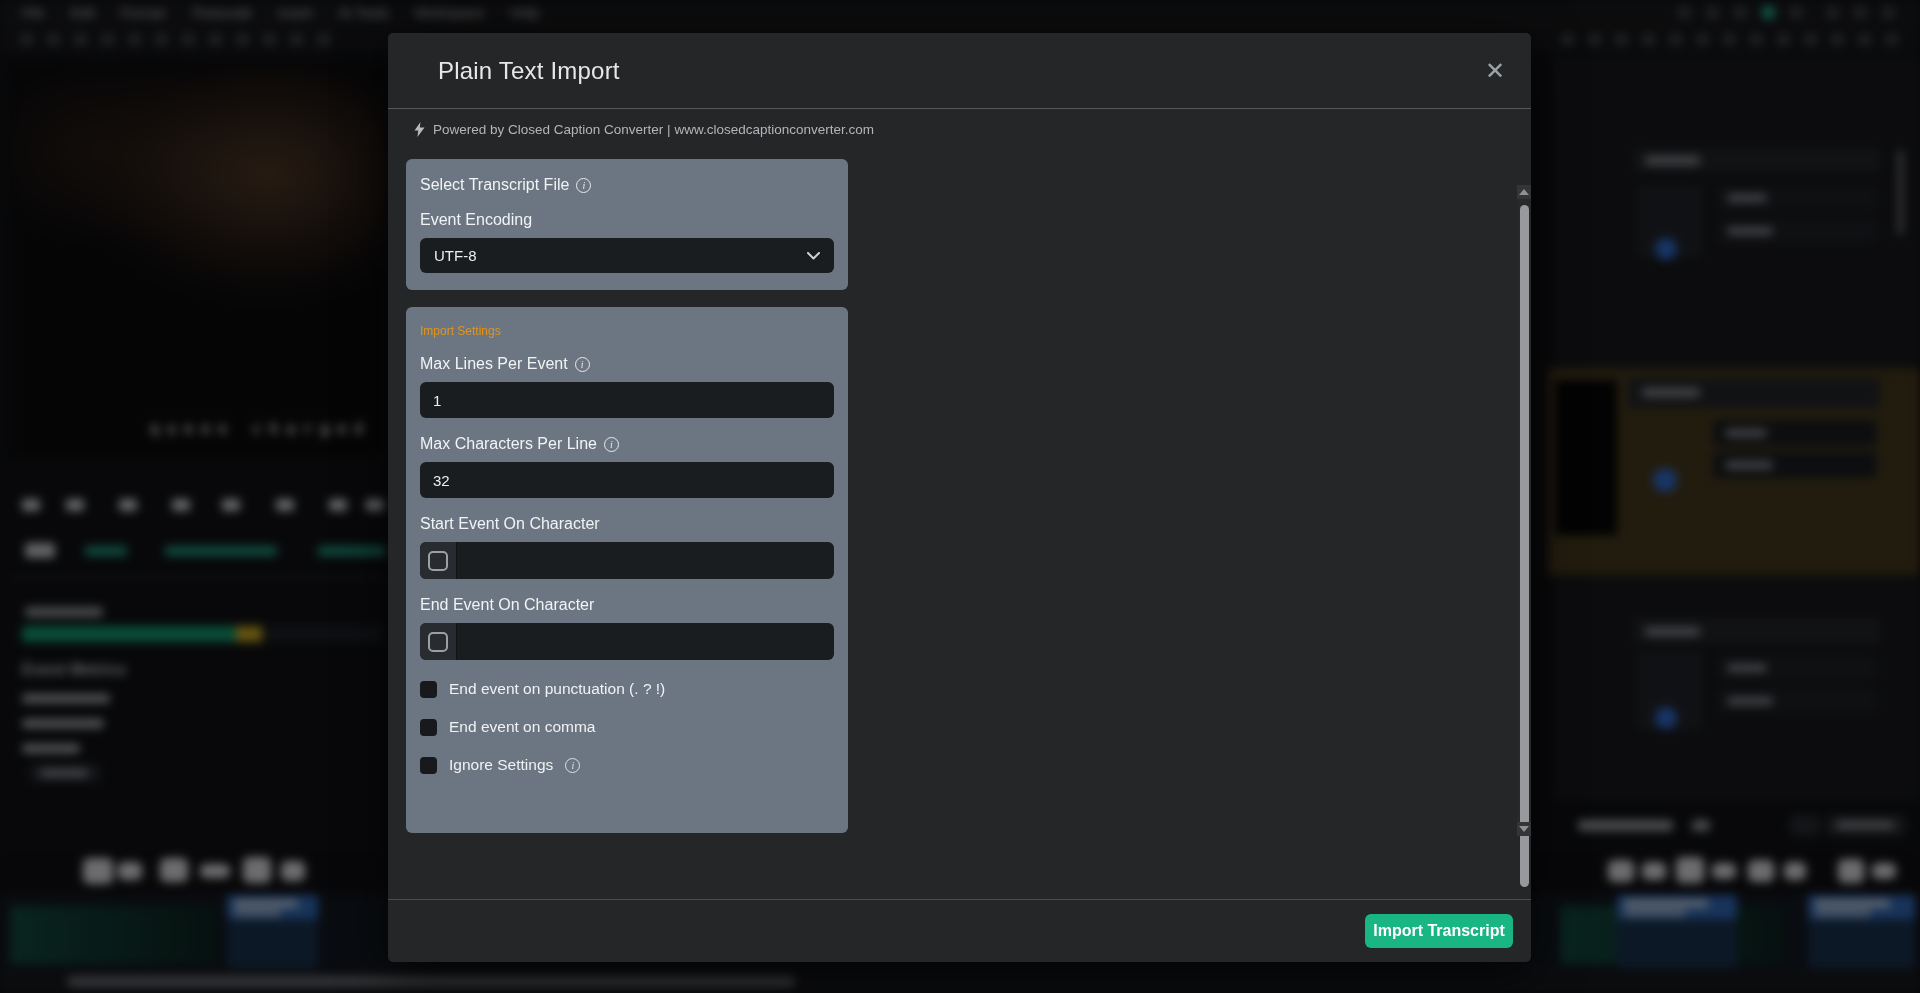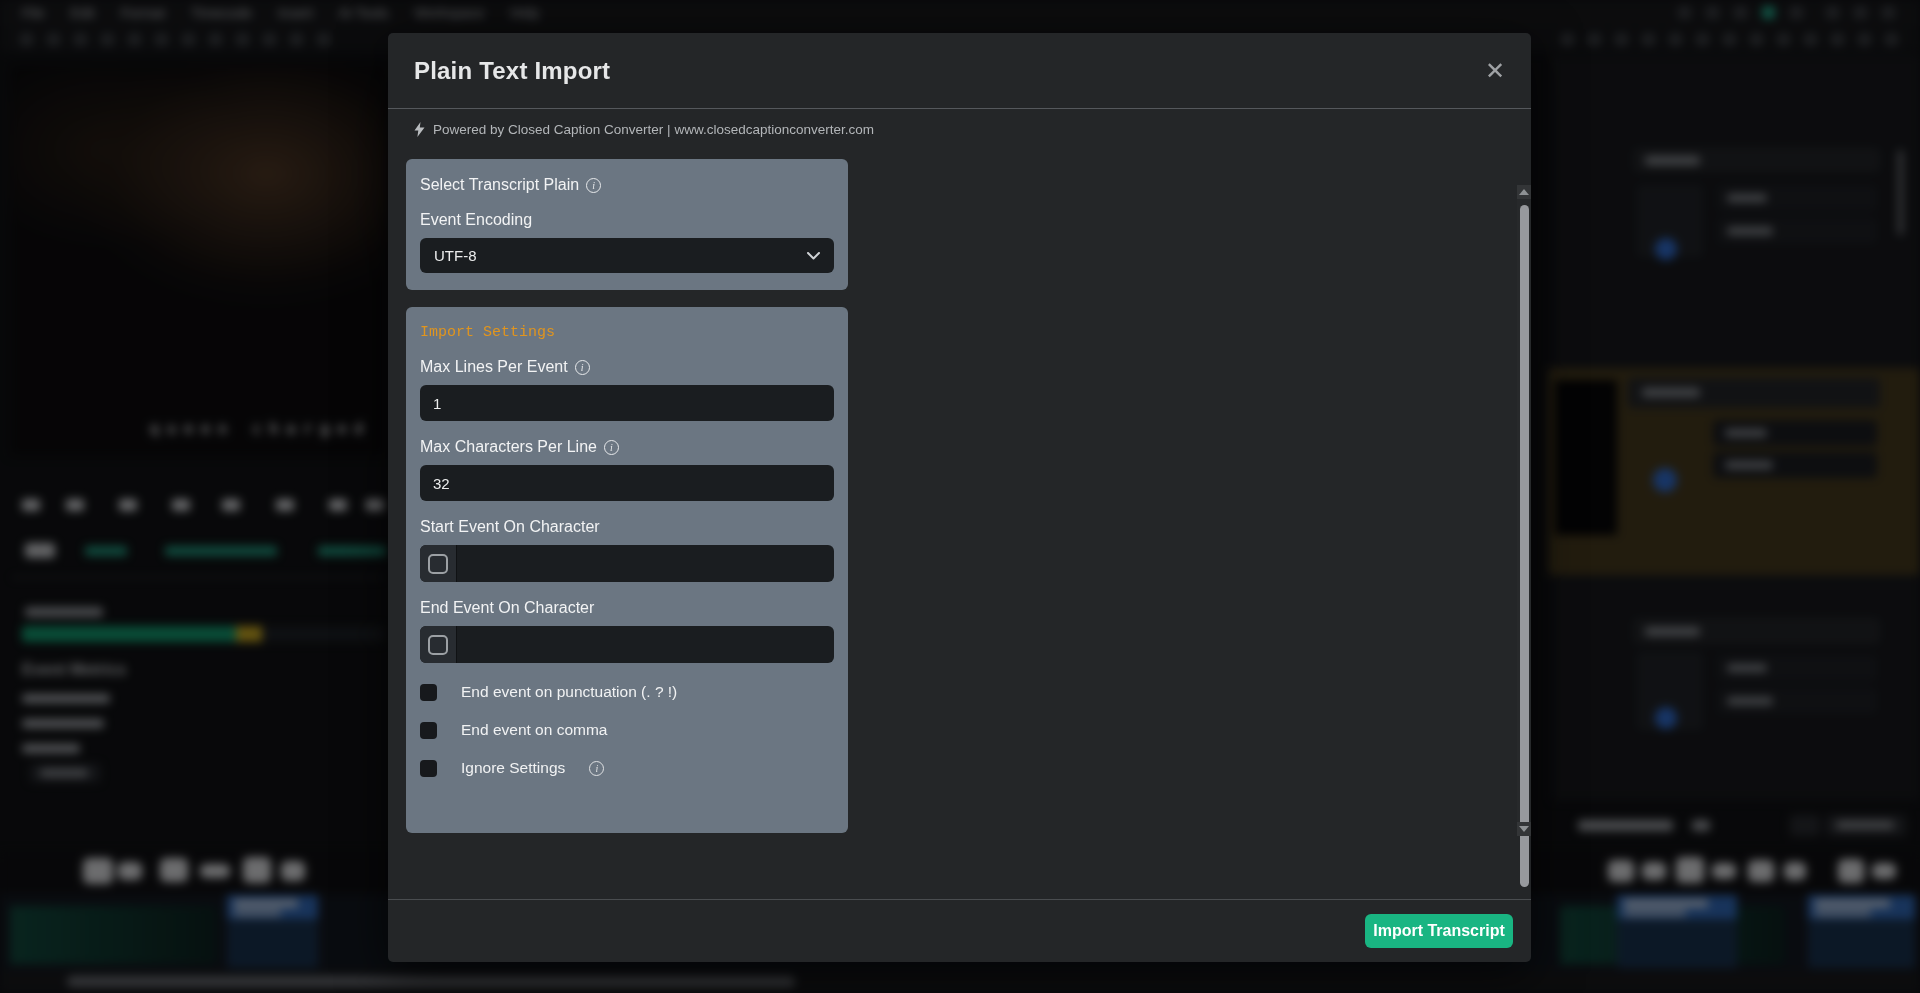--- a/index.html
+++ b/index.html
@@ -51,21 +51,21 @@
 
   
   #overlay { position:absolute; inset:0; background:rgba(5,6,8,0.55); }
 
   
   .modal { position:absolute; left:388px; top:33px; width:1143px; height:929px;
     background:#242628; border-radius:5px; box-shadow:0 12px 50px rgba(0,0,0,.65);
     display:flex; flex-direction:column; color:#e6e7e8; }
   .m-header { height:76px; flex:0 0 76px; border-bottom:1px solid #55585c;
     display:flex; align-items:center; justify-content:space-between; padding:0 26px; }
-  .m-title { font-size:24px; font-weight:700; letter-spacing:.2px; }
+  .m-title { font-size:24px; font-weight:400; letter-spacing:.2px;margin-left:24px; }
   .m-close { font-size:24px; color:#9fa2a5; cursor:pointer; line-height:1; }
   .m-body { flex:1; position:relative; }
   .powered { display:flex; align-items:center; gap:8px; padding:13px 26px 0 26px;
     color:#b3b6b9; font-size:13.5px; }
   .cols { display:flex; gap:23px; padding:22px 33px 0 18px; align-items:flex-start; }
   .leftcol { width:442px; flex:0 0 442px; }
   .rightcol { flex:1; }
 
   .panel { background:#6b7682; border-radius:6px; padding:17px 14px; }
   .panel + .panel { margin-top:17px; }
@@ -77,33 +77,33 @@
     display:flex; align-items:center; overflow:hidden; font-size:15px; }
   .choose { background:#2b3036; height:100%; display:flex; align-items:center;
     padding:0 15px; color:#eceded; border-right:1px solid #101214; cursor:pointer; }
   .filestatus { padding-left:15px; color:#cfd2d5; }
   .enc-label { margin-top:17px; }
   .select { margin-top:9px; height:35px; background:#1a1d20; border-radius:6px;
     display:flex; align-items:center; justify-content:space-between; padding:0 14px;
     color:#eceded; font-size:15px; cursor:pointer; }
 
   .settings { min-height:526px; }
-  .s-heading { color:#e1951e; font-size:15px; font-weight:500; margin-bottom:16px;font-family:Liberation Mono, monospace; }
+  .s-heading { color:#e1951e; font-size:12px; font-weight:500; margin-bottom:16px; }
   .grp { margin-top:17px; }
   .grp:first-of-type { margin-top:0; }
   .inp { margin-top:9px; width:100%; height:36px; background:#1a1d20; border:none;
     border-radius:6px; color:#eceded; font-size:15px; padding:0 13px;
     font-family:"Liberation Sans", sans-serif; display:block; }
   .charbox { margin-top:9px; height:37px; background:#1a1d20; border-radius:6px;
     display:flex; overflow:hidden; }
   .charcb { width:37px; flex:0 0 37px; background:#282c31; border-right:1px solid #101214;
     display:flex; align-items:center; justify-content:center; cursor:pointer; }
   .charcb .box { width:20px; height:20px; border:2px solid #9ca0a4; border-radius:5px; }
   .charinp { flex:1; background:transparent; border:none; color:#eceded; font-size:15px; padding:0 12px; }
-  .cbrow { display:flex; align-items:center; gap:24px; margin-top:20px;
+  .cbrow { display:flex; align-items:center; gap:12px; margin-top:20px;
     color:#f1f2f3; font-size:15.5px; }
   .cbrow:first-of-type { margin-top:24px; }
   .cb { width:17px; height:17px; background:#17191c; border-radius:4px; flex:0 0 17px; cursor:pointer; }
 
   .prev-label { color:#e4e6e8; font-size:15px; }
   .ta-wrap { position:relative; margin-top:9px; }
   .ta { width:100%; height:254px; background:#1d1f21; border:1px solid #6a6e73;
     border-radius:9px; color:#c6cacd; font-family:"DejaVu Sans Mono", monospace;
     font-size:15px; padding:11px 13px; resize:none; display:block; line-height:1.45; }
   .ta-wrap::after { content:""; position:absolute; right:4px; bottom:4px; width:10px; height:10px;
@@ -322,21 +322,21 @@
           <path d="M6.5 0 L0.5 8.5 H4.3 L3.4 15 L10.5 5.6 H5.8 Z" fill="#b9bcbf"></path>
         </svg>
       <span>Powered by Closed Caption Converter | www.closedcaptionconverter.com</span>
     </div>
 
     <div class="cols">
 
       <div class="leftcol">
         <div class="panel">
           <div class="p-label">
-            <span>Select Transcript Plain</span>
+            <span>Select Transcript File</span>
             <span class="info">i</span>
           </div>
           <div class="p-label enc-label">
             <span>Event Encoding</span>
           </div>
           <div class="select">
             <span>UTF-8</span>
             <svg width="13" height="8" viewBox="0 0 13 8">
                 <polyline points="1,1 6.5,6.5 12,1" fill="none" stroke="#cfd2d5" stroke-width="2" stroke-linecap="round" stroke-linejoin="round"></polyline>
               </svg>

